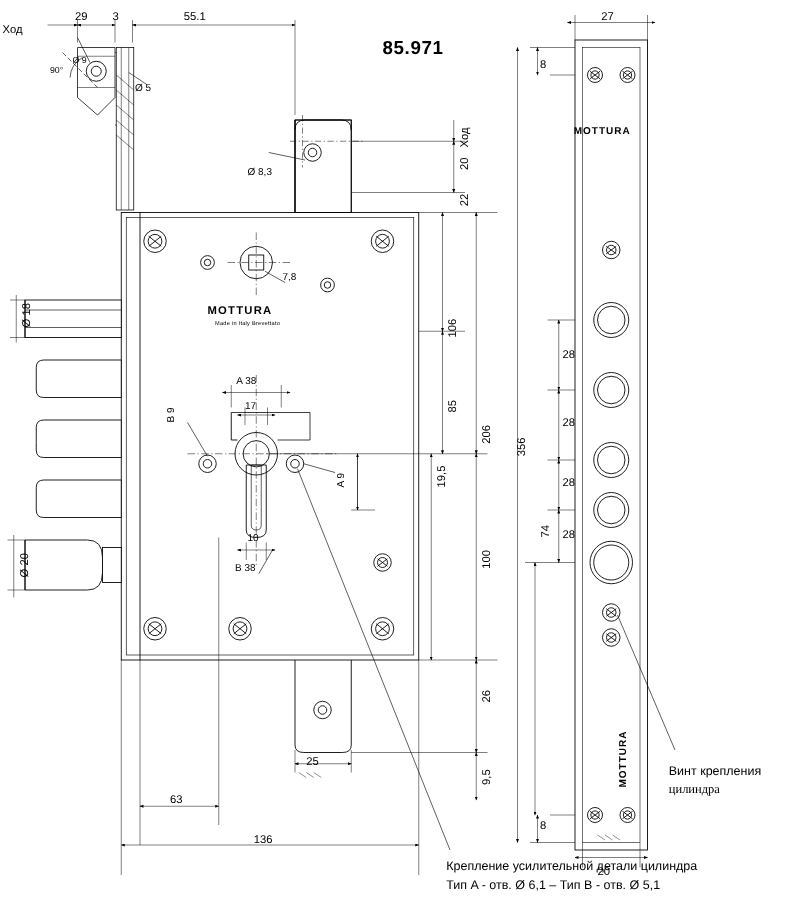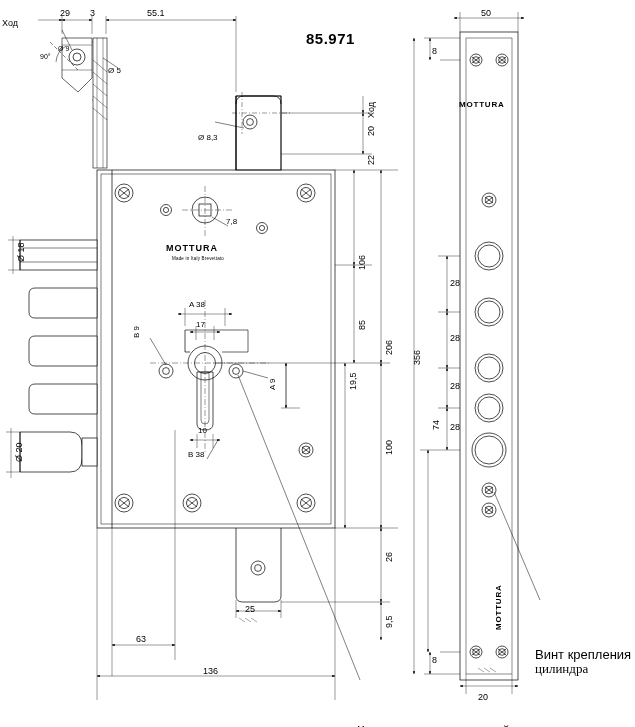--- a/index.html
+++ b/index.html
@@ -8,21 +8,21 @@
   .stage{position:absolute;left:0;top:0;width:635px;height:727px;}
   svg{position:absolute;left:0;top:0;}
   .lbl{position:absolute;font-size:9px;line-height:10px;white-space:nowrap;color:#000;}
   .lbl.sm{font-size:8px;}
   .lbl.xs{font-size:7px;}
   .title{position:absolute;font-size:15px;font-weight:bold;letter-spacing:.5px;}
   .rot90{transform-origin:0 0;transform:rotate(-90deg);}
   .brand{position:absolute;font-size:9px;letter-spacing:1px;font-weight:bold;}
   .brand.small{font-size:8px;letter-spacing:.8px;}
   .made{position:absolute;font-size:4.5px;letter-spacing:.2px;}
-  .cap{position:absolute;font-size:13px;line-height:12px;white-space:nowrap;margin-top:37px;}
+  .cap{position:absolute;font-size:10px;line-height:12px;white-space:nowrap;}
 </style>
 </head>
 <body>
 
 <div class="stage">
 
 <svg width="635" height="727" viewBox="0 0 635 727">
   <defs>
     <marker id="ar" markerWidth="8" markerHeight="6" refX="7" refY="3" orient="auto">
       <path d="M0,0 L8,3 L0,6 z" fill="#000"></path>
@@ -348,31 +348,32 @@
 <div class="lbl sm" style="left:189px;top:300px;">A 38</div>
 <div class="lbl sm" style="left:196px;top:320px;">17</div>
 <div class="lbl sm rot90" style="left:132px;top:338px;">B 9</div>
 <div class="lbl sm rot90" style="left:268px;top:390px;">A 9</div>
 <div class="lbl sm" style="left:198px;top:426px;">10</div>
 <div class="lbl sm" style="left:188px;top:450px;">B 38</div>
 
 <div class="brand" style="left:166px;top:243px;">MOTTURA</div>
 <div class="made" style="left:172px;top:256px;">Made in Italy Brevettato</div>
 
-<div class="lbl" style="left:481px;top:8px;">50</div>
+<div class="lbl" style="left:481px;top:8px;">27</div>
 <div class="lbl" style="left:432px;top:46px;">8</div>
 <div class="lbl" style="left:450px;top:278px;">28</div>
 <div class="lbl" style="left:450px;top:333px;">28</div>
 <div class="lbl" style="left:450px;top:381px;">28</div>
 <div class="lbl" style="left:450px;top:422px;">28</div>
 <div class="lbl rot90" style="left:412px;top:365px;">356</div>
 <div class="lbl rot90" style="left:431px;top:430px;">74</div>
 <div class="lbl" style="left:432px;top:655px;">8</div>
 <div class="lbl" style="left:478px;top:692px;">20</div>
 
 <div class="brand small" style="left:459px;top:100px;">MOTTURA</div>
 <div class="brand small rot90" style="left:494px;top:630px;">MOTTURA</div>
 
 <div class="cap" style="left:535px;top:612px;">Винт крепления</div>
 <div class="cap" style="left:535px;top:626px;font-family:Liberation Serif, serif;">цилиндра</div>
 <div class="cap" style="left:357px;top:688px;">Крепление усилительной детали цилиндра</div>
+<div class="cap" style="left:357px;top:703px;">Тип A - отв. Ø 6,1 – Тип B - отв. Ø 5,1</div>
 
 </div>
 
 </body></html>

